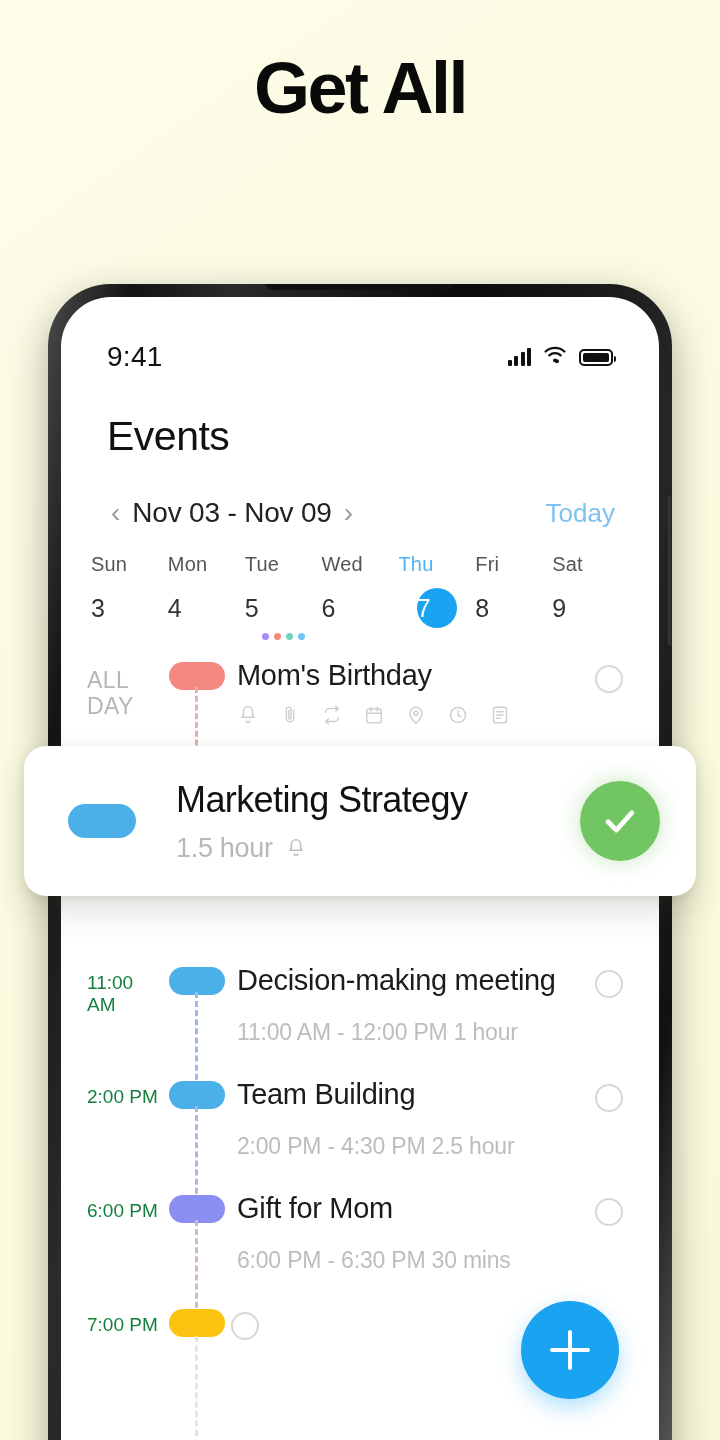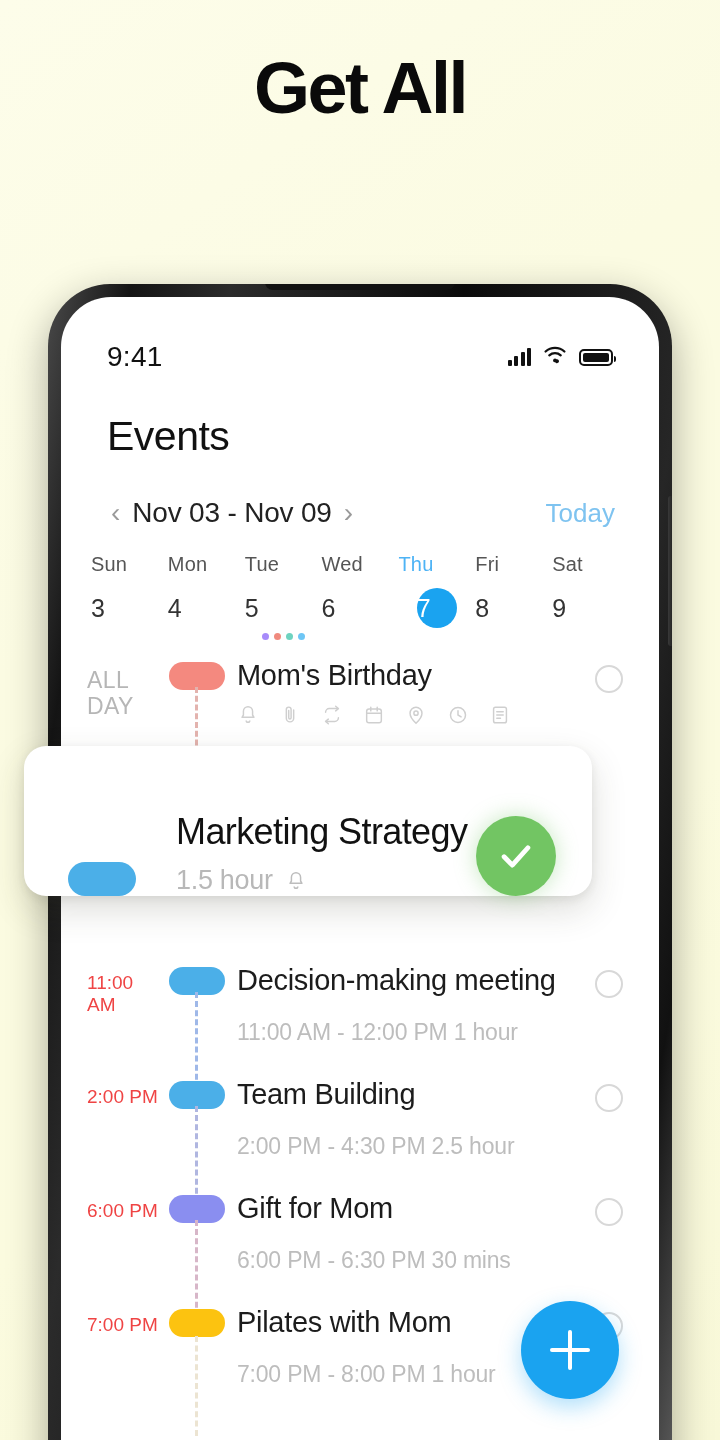--- a/index.html
+++ b/index.html
@@ -105,21 +105,21 @@
     border-radius:50%; background:#1aa3f0; color:#fff;
   }
   .dots { display:flex; justify-content:center; gap:5px; margin-top:5px; height:8px; }
   .dots span { width:7px; height:7px; border-radius:50%; display:block; }
 
   
   .events { position:absolute; top:360px; left:0; width:100%; }
   .ev-row { position:relative; display:flex; align-items:flex-start; padding:0 36px 0 20px; }
   .ev-time {
     width:82px; flex:0 0 82px; text-align:left; padding-left:6px;
-    font-size:19px; color:#ef4444; line-height:1.15; padding-top:10px;
+    font-size:19px; color:#15803d; line-height:1.15; padding-top:10px;
   }
   .ev-time.allday { font-size:23px; color:#b6b6b6; letter-spacing:.4px; }
   .ev-pillwrap { width:68px; flex:0 0 68px; display:flex; justify-content:center; position:relative; padding-top:5px; }
   .pill { width:56px; height:28px; border-radius:16px; display:block; }
   .ev-body { flex:1; padding-top:2px; padding-left:6px; }
   .ev-title { font-size:29px; color:#1c1c1c; letter-spacing:-.3px; }
   .ev-sub { margin-top:22px; font-size:23px; color:#bdbdbd; letter-spacing:-.2px; }
   .check {
     width:28px; height:28px; border-radius:50%;
     border:2px solid #d8d8d8; flex:0 0 28px; margin-top:8px;
@@ -128,24 +128,24 @@
     position:absolute; left:0; width:3px;
     border-left:3px dashed #9fb8e8;
   }
 
   .icons-row { display:flex; gap:20px; margin-top:12px; }
   .icons-row svg { display:block; }
 
   
   .fcard {
     position:absolute;
-    left:24px; top:746px; width:568px; height:150px;
+    left:24px; top:746px; width:672px; height:150px;
     background:#fff; border-radius:22px;
     box-shadow:0 14px 34px rgba(60,60,40,.17), 0 3px 10px rgba(60,60,40,.09);
-    display:flex; align-items:flex-end;
+    display:flex; align-items:center;
     padding:0 36px 0 44px;
     z-index:20;
   }
   .fcard .pill-big { width:68px; height:34px; border-radius:18px; flex:0 0 68px; }
   .fcard .fbody { flex:1; padding-left:40px; }
   .fcard .ftitle { font-size:36px; color:#111; letter-spacing:-.6px; }
   .fcard .fsub { margin-top:12px; font-size:27px; color:#b8b8b8; display:flex; align-items:center; gap:12px; letter-spacing:-.3px; }
   .green-check {
     width:80px; height:80px; border-radius:50%;
     background:#72c563; flex:0 0 80px;
@@ -343,24 +343,20 @@
         </div>
         <div class="check"></div>
       </div>
 
       <div class="ev-row" style="height:114px;">
         <div class="ev-time">7:00 PM</div>
         <div class="ev-pillwrap">
           <div class="dashline" style="left:32px;top:32px;height:100px;border-color:#ece4d2;"></div>
           <span class="pill" id="pill-3" style="background: rgb(252, 195, 16);"></span>
         </div>
-        <div class="ev-body">
-          <div class="ev-title">Pilates with Mom</div>
-          <div class="ev-sub">7:00 PM - 8:00 PM  1 hour</div>
-        </div>
         <div class="check"></div>
       </div>
     </div>
 
     <div class="fab">
       <span class="plus"></span>
     </div>
 
   </div>
 </div>

